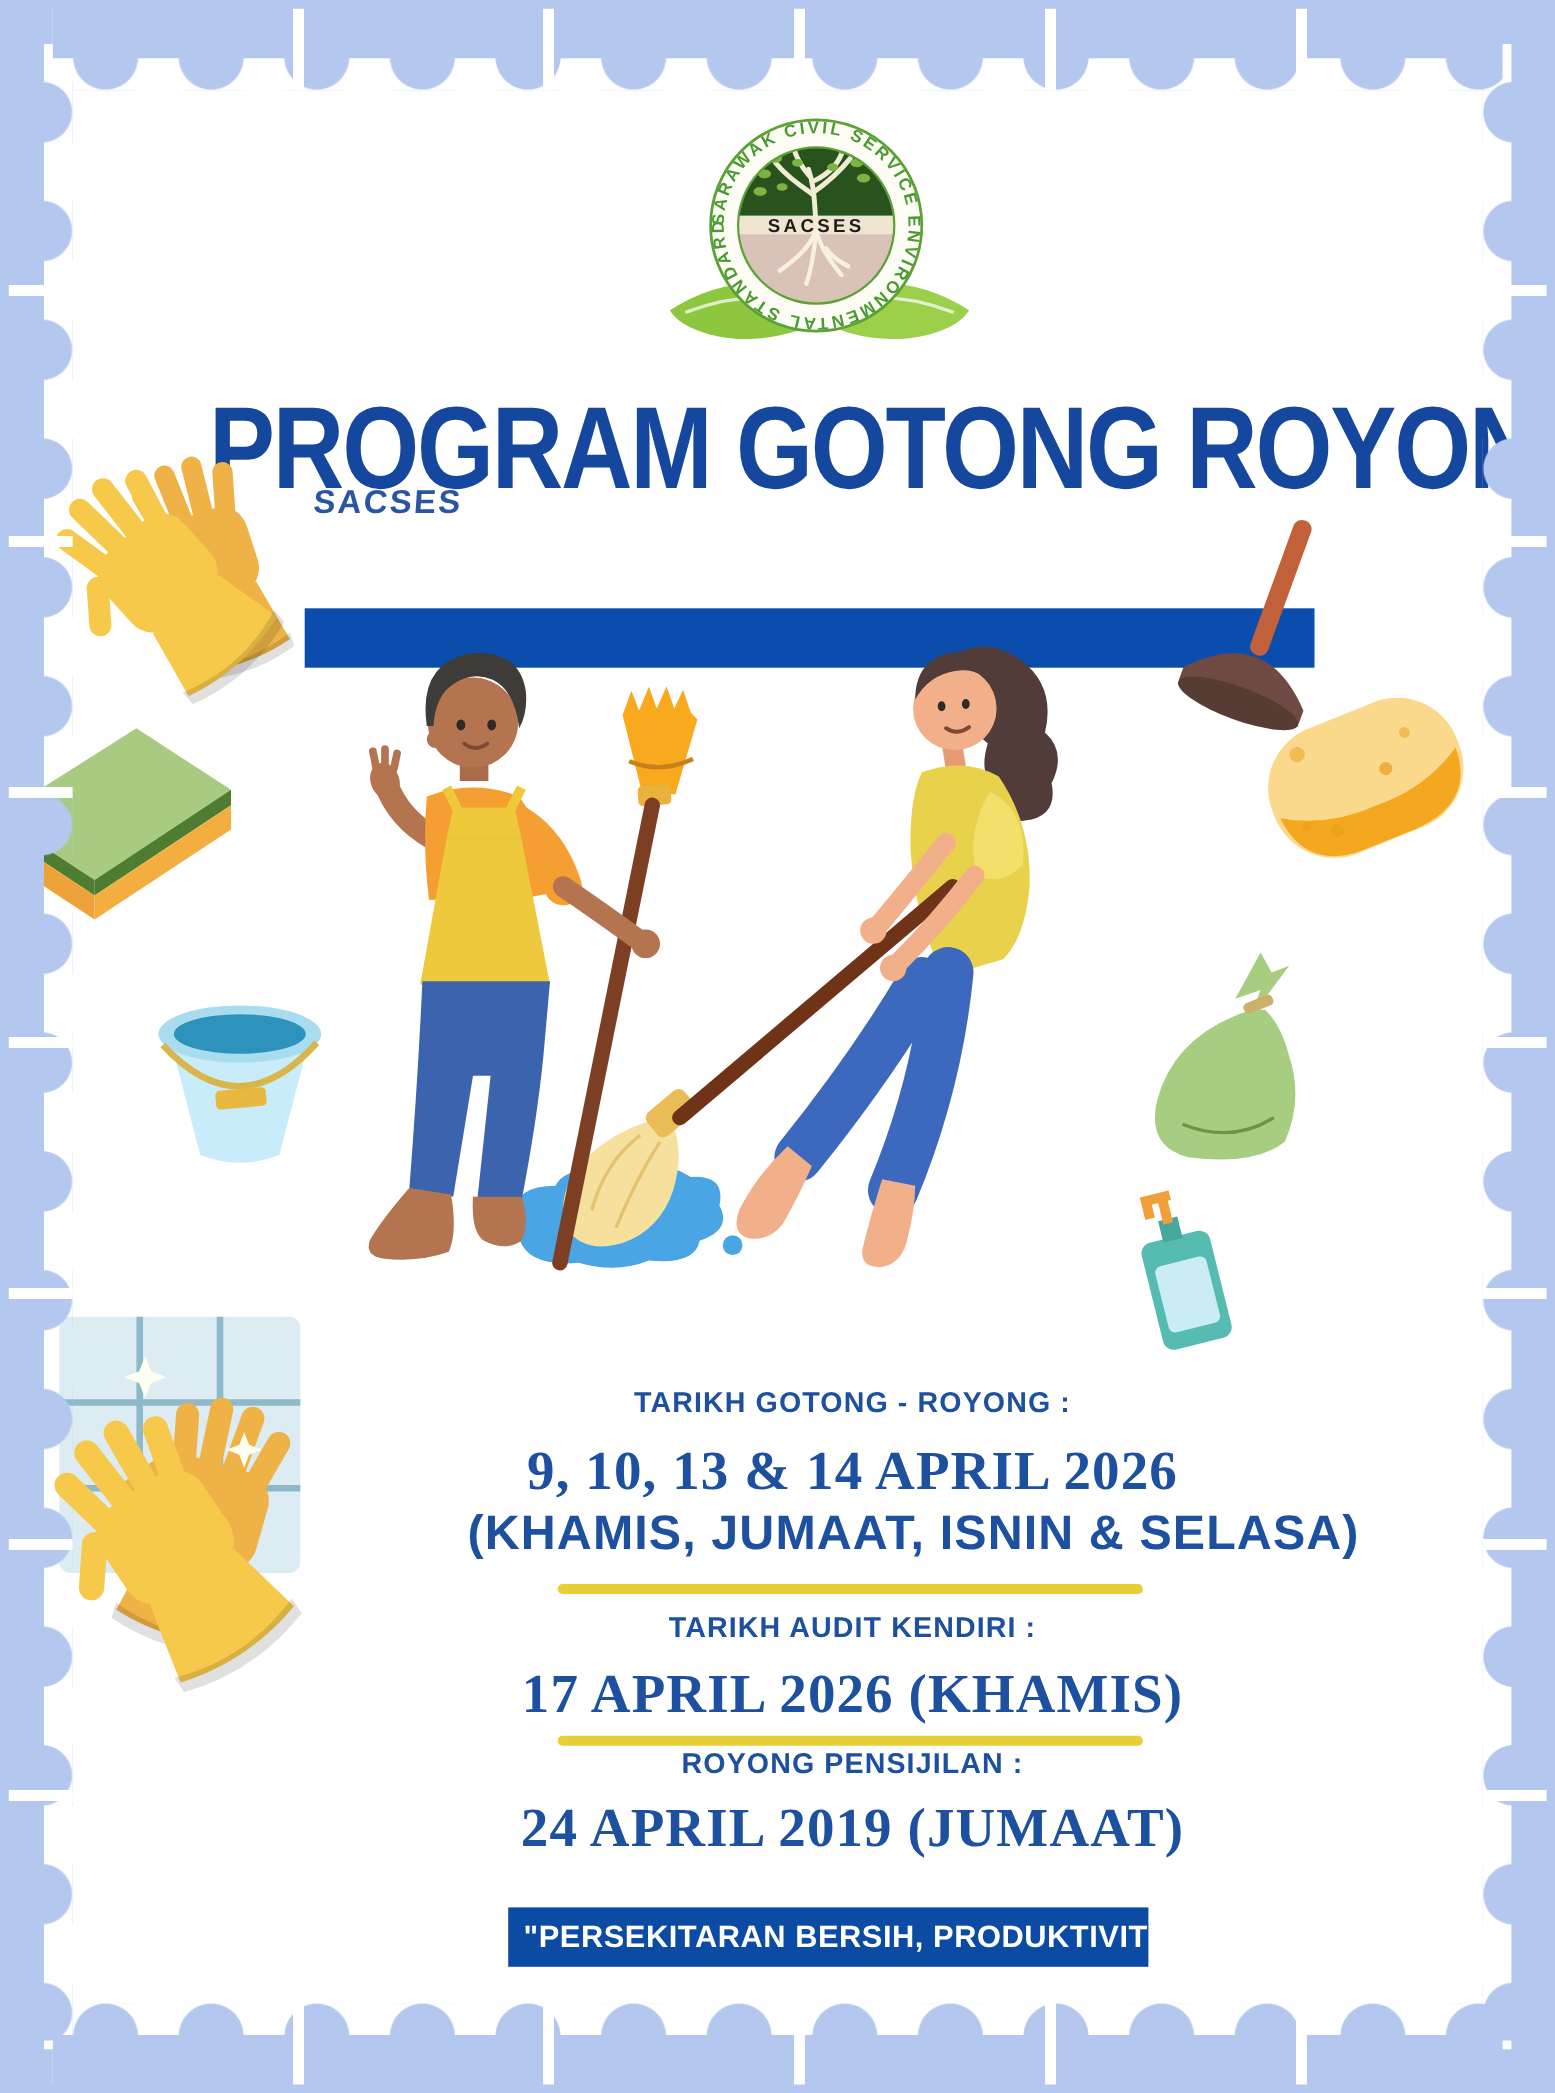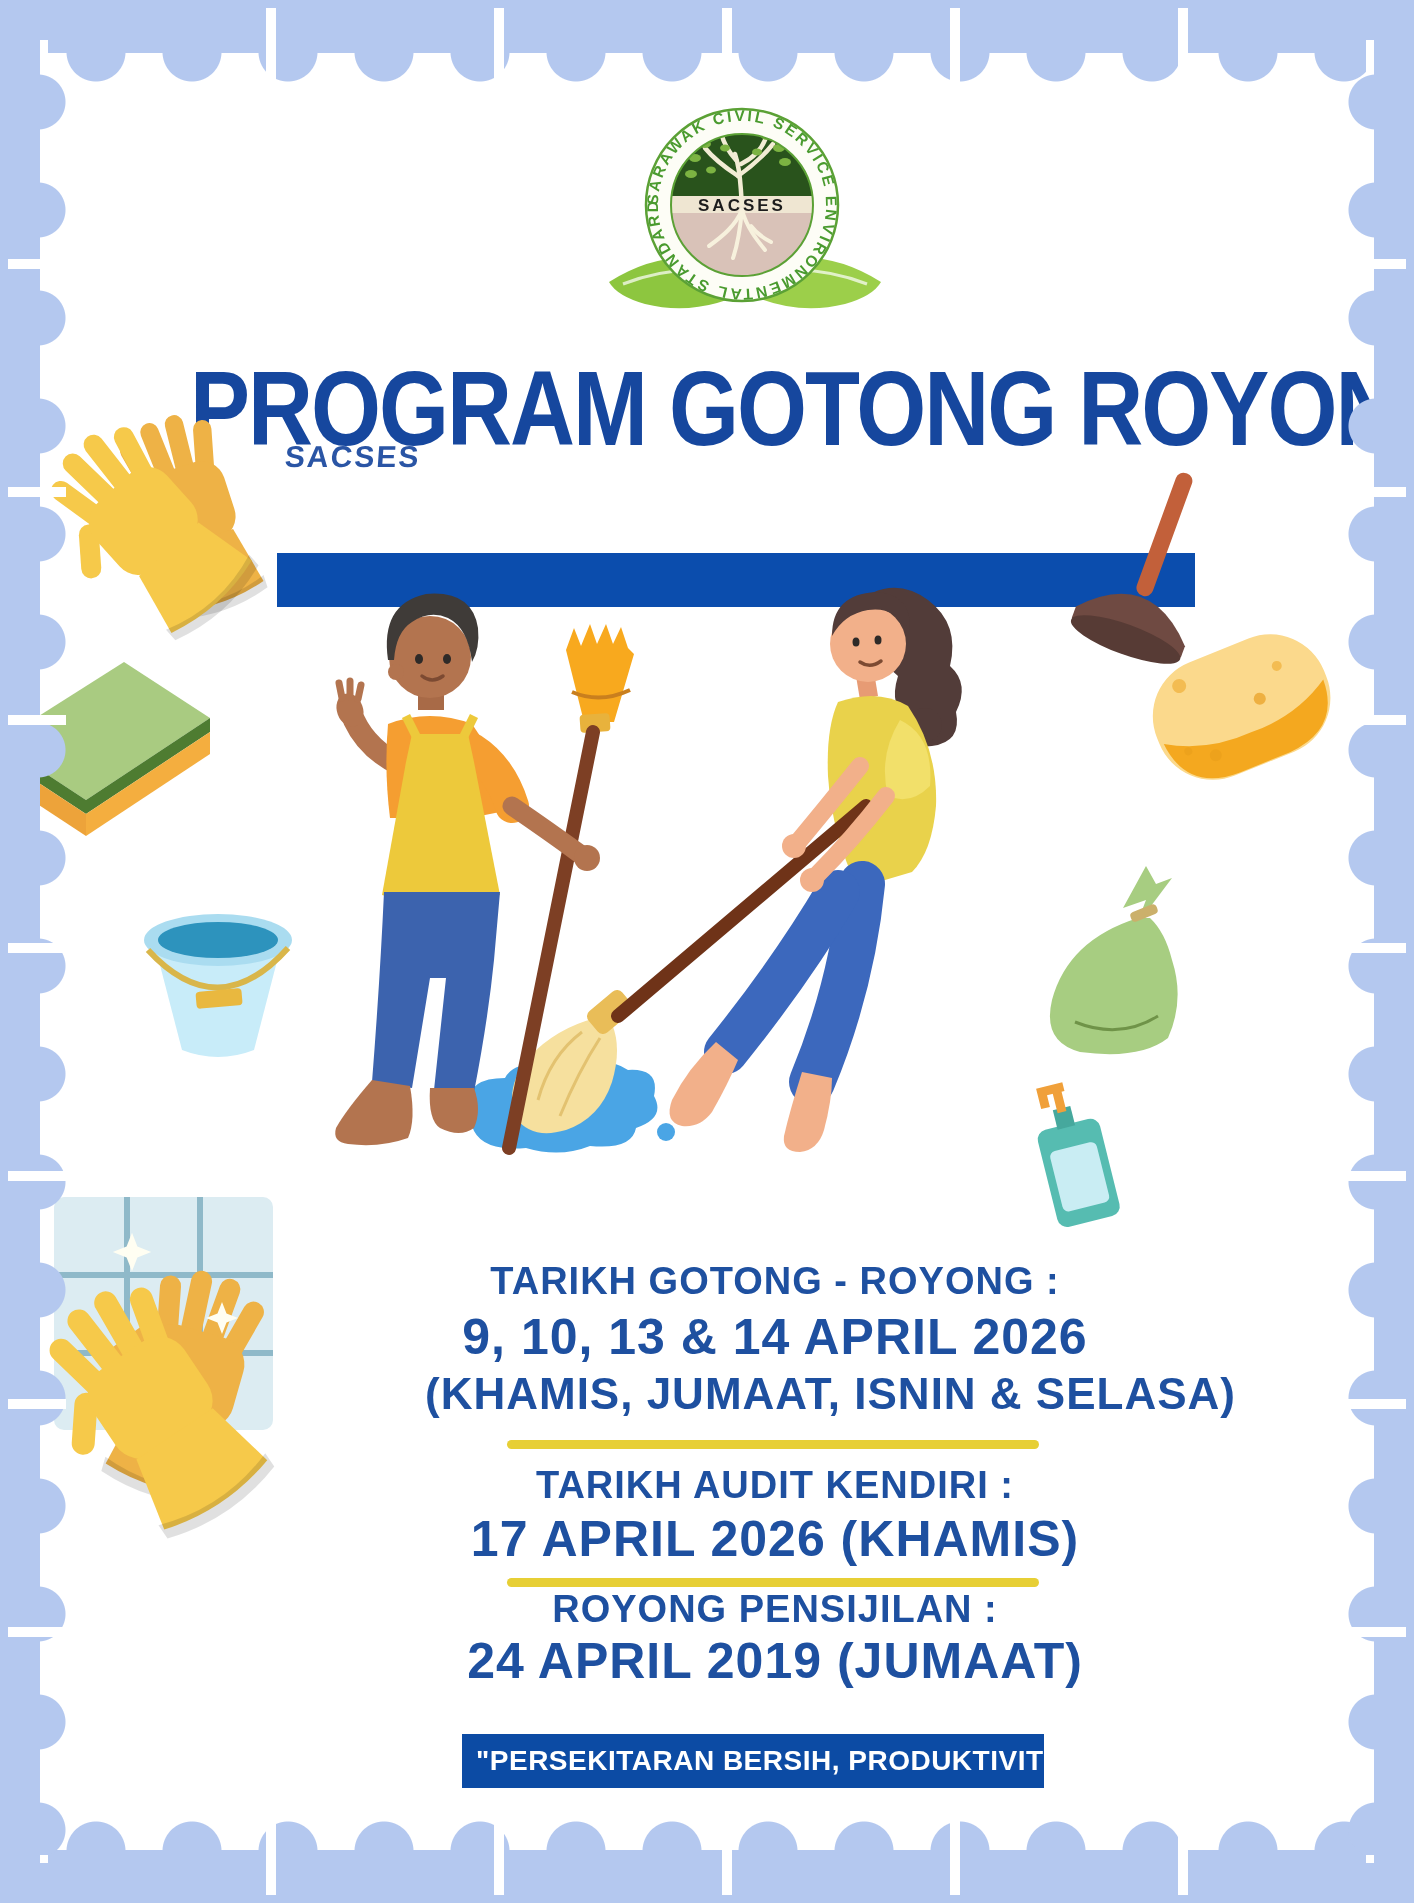--- a/index.html
+++ b/index.html
@@ -60,22 +60,22 @@
   }
   .subtitle{
     position:absolute;left:245px;top:400px;z-index:2;
     font-size:30px;font-weight:700;letter-spacing:2px;color:#2a55a5;transform:skewX(-4deg);
   }
   .blue-bar{position:absolute;left:237px;top:513px;width:918px;height:54px;background:#0b4dad;z-index:1;}
   
   .art{position:absolute;left:0;top:0;width:1414px;height:1903px;z-index:4;pointer-events:none;}
   
   .sch-line{position:absolute;left:385px;width:700px;text-align:center;color:#1e50a0;font-weight:700;letter-spacing:1px;z-index:5;line-height:1;white-space:nowrap;}
-  .sch-label{font-size:38px;}
-  .sch-date{font-size:50px;}
+  .sch-label{font-size:26px;}
+  .sch-date{font-size:50px;font-family:Liberation Serif, serif;}
   .sch-days{font-size:44px;}
   .divider{position:absolute;left:467px;width:532px;height:9px;background:#e7cf35;border-radius:5px;z-index:5;}
   
   .banner{
     position:absolute;left:422px;top:1694px;width:582px;height:54px;background:#0c4ba4;z-index:5;
     overflow:hidden;display:flex;align-items:center;
   }
   .banner span{
     color:#ffffff;font-size:28px;font-weight:700;letter-spacing:0.5px;white-space:nowrap;padding-left:14px;
   }

